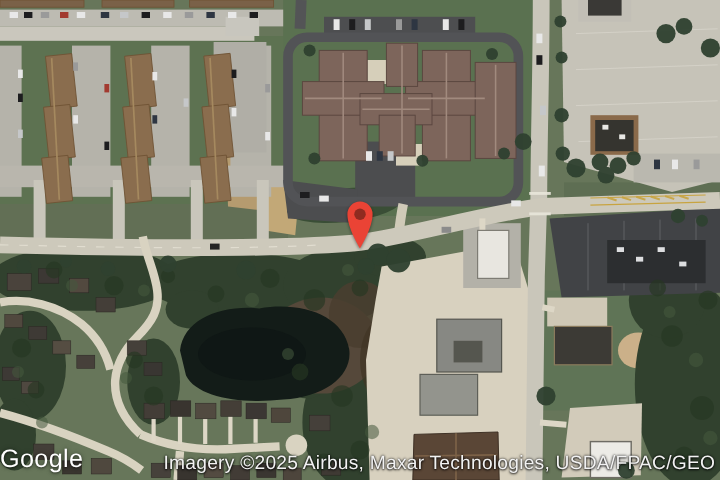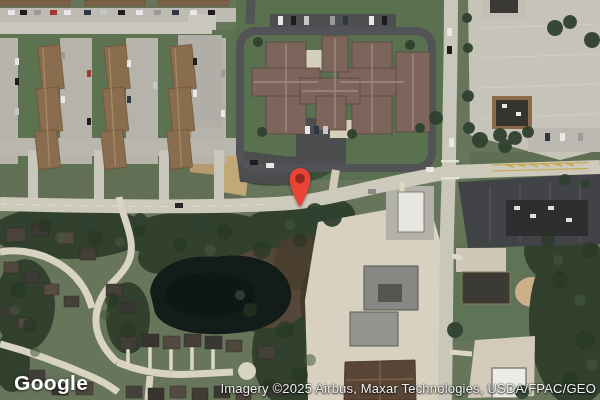--- a/index.html
+++ b/index.html
@@ -6,28 +6,28 @@
   #stage{
     position:relative;width:600px;height:400px;overflow:hidden;
     font-family:"Liberation Sans",sans-serif;cursor:grab;
   }
   #scene{position:absolute;top:0;left:0;display:block;}
   #marker{
     position:absolute;left:286px;top:165px;width:28px;height:42px;
     filter:drop-shadow(0 1px 1.5px rgba(0,0,0,.45));
   }
   #google-logo{
-    position:absolute;left:14px;bottom:5px;
-    color:#ffffff;font-size:21px;font-weight:700;letter-spacing:.3px;
+    position:absolute;left:0;bottom:5px;
+    color:#ffffff;font-size:21px;font-weight:400;letter-spacing:.3px;
     text-shadow:0 1px 2px rgba(0,0,0,.55),0 0 4px rgba(0,0,0,.35);
     user-select:none;
   }
   #attribution{
     position:absolute;right:4px;bottom:4px;
-    color:#f2f2f2;font-size:13px;letter-spacing:.2px;
+    color:#f2f2f2;font-size:16px;letter-spacing:.2px;
     text-shadow:0 0 2px #000,0 1px 2px rgba(0,0,0,.8);
     user-select:none;
   }
 </style>
 </head>
 <body>
 
 <div id="stage">
 
 <svg id="scene" width="600" height="400" viewBox="0 0 600 400">

